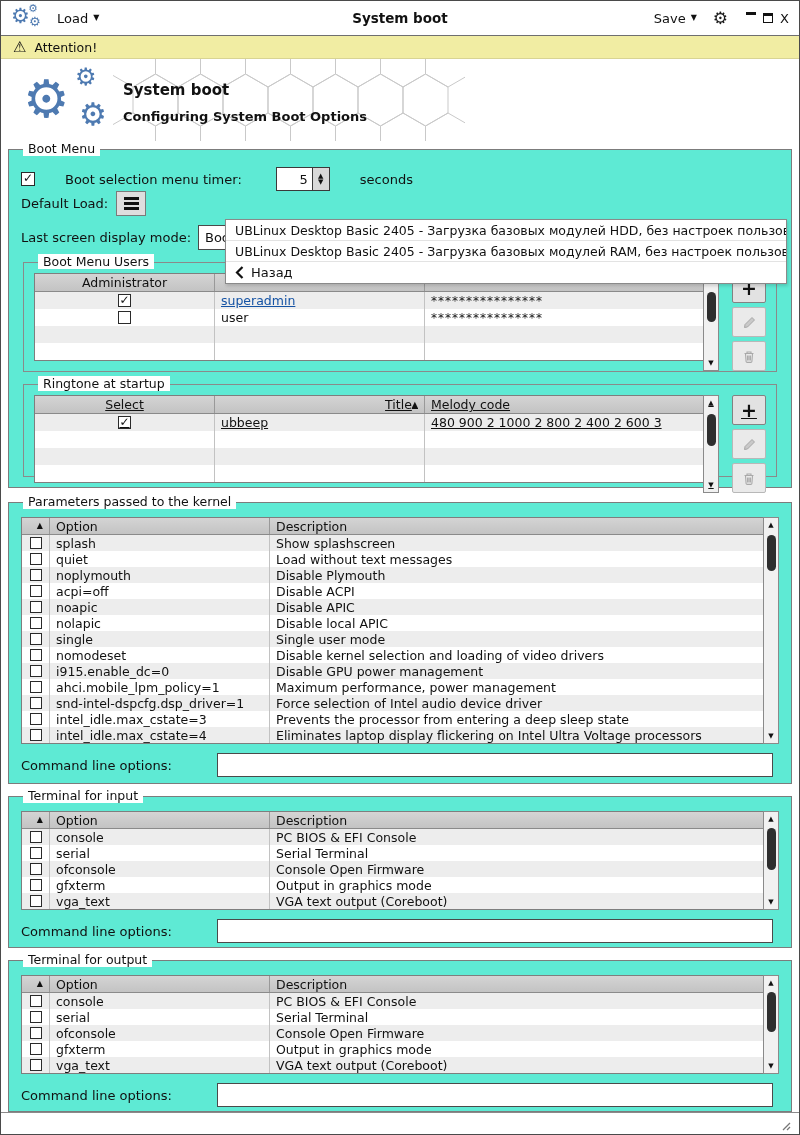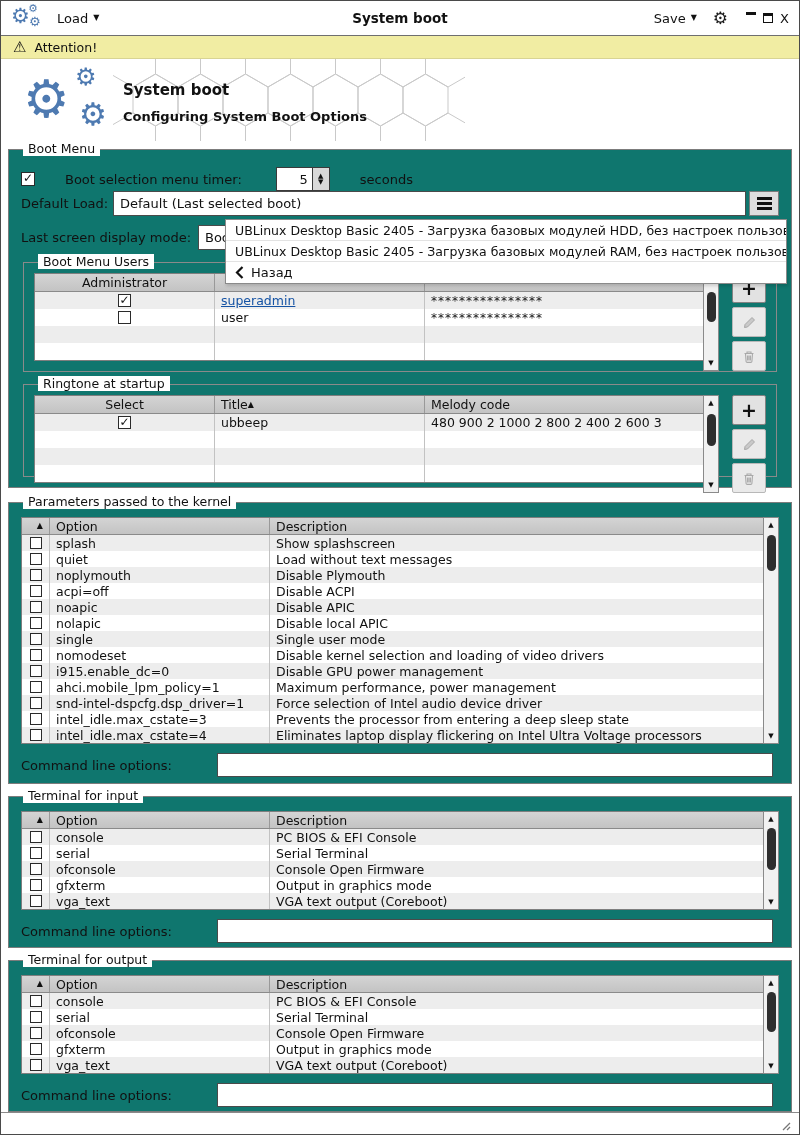--- a/index.html
+++ b/index.html
@@ -34,21 +34,21 @@
   .pagehead { height:82px; position:relative; flex:0 0 auto; background:#fff; overflow:hidden; }
   .hexes { position:absolute; left:112px; top:0; }
   .logo { position:absolute; left:22px; top:4px; width:95px; height:76px; }
   .logo .g1 { position:absolute; left:0; top:10px; font-size:52px; line-height:1; color:#4e7ab1; }
   .logo .g2 { position:absolute; left:52px; top:2px; font-size:24px; line-height:1; color:#4e7ab1; }
   .logo .g3 { position:absolute; left:56px; top:36px; font-size:31px; line-height:1; color:#4e7ab1; }
   .ph-title { position:absolute; left:122px; top:22px; font-size:15px; font-weight:bold; }
   .ph-sub   { position:absolute; left:122px; top:50px; font-size:13px; font-weight:bold; }
 
   
-  .group { border:1px solid #7c7c7c; margin:0 7px; position:relative; padding:4px 12px 10px; background:#0f766e; }
+  .group { border:1px solid #7c7c7c; margin:0 7px; position:relative; padding:4px 12px 10px; background:#5eead4; }
   .legend { position:absolute; top:-9px; left:14px; background:#fff; padding:0 5px; font-size:12.5px; }
   .subgroup { border:1px solid #8a8a8a; margin:12px 2px 0; position:relative; padding:6px 10px 10px; }
 
   .frow { display:flex; align-items:center; font-size:13px; }
   .cb { width:14px; height:14px; border:1px solid #2a2a2a; background:#fff; display:inline-flex;
         align-items:center; justify-content:center; font-size:12px; flex:0 0 auto; }
   .cb[data-checked="true"]::after { content:"✓"; font-weight:bold; margin-top:-2px; }
 
   .spinner { display:flex; width:54px; height:24px; border:1px solid #3a3a3a; margin:0 8px 0 12px; background:#fff; }
   .spinval { flex:1; display:flex; align-items:center; justify-content:flex-end; padding-right:4px; font-size:13px; }
@@ -61,21 +61,21 @@
             flex-direction:column; align-items:center; justify-content:center; gap:2.5px; margin-left:3px; }
   .hambtn i { display:block; width:15px; height:2.5px; background:#111; }
 
   
   .tblrow { display:flex; align-items:flex-start; }
   .tbl { flex:1; border:1px solid #7e7e7e; display:flex; flex-direction:column; background:#fff; }
   .thead { display:flex; background:linear-gradient(#d4d4d4,#c3c3c3); border-bottom:1px solid #8a8a8a;
            height:18px; font-size:12.5px; flex:0 0 auto; }
   .th { display:flex; align-items:center; padding:0 6px; border-right:1px solid #999; overflow:hidden; white-space:nowrap; }
   .th:last-child { border-right:none; }
-  .th.spread { justify-content:flex-start; }
+  .th.spread { justify-content:flex-end; }
   .th.center { justify-content:center; }
   .th.right { justify-content:flex-end; }
   .sort { font-size:8px; line-height:1; }
   .tr { display:flex; align-items:center; flex:0 0 auto; font-size:12.5px; background:#fff; }
   .striped .tr:nth-child(odd) { background:#ededed; }
   .td { padding:0 6px; border-right:1px solid #c2c2c2; height:100%; display:flex; align-items:center;
         overflow:hidden; white-space:nowrap; }
   .td:last-child { border-right:none; }
   .td.center { justify-content:center; }
   .h17 .tr { height:17px; } .h16 .tr { height:16px; }
@@ -201,21 +201,20 @@
         <span class="spinbtn">
             <span>▲</span>
             <span>▼</span>
           </span>
       </span>
       <span>seconds</span>
     </div>
 
     <div class="frow" style="">
       <span style="width:92px; flex:0 0 auto;">Default Load:</span>
-      <span class="tinput" style="flex:1;">Default (Last selected boot)</span>
       <span class="hambtn">
           <i></i>
           <i></i>
           <i></i>
         </span>
     </div>
 
     <div class="frow" style="margin-top:9px;">
       <span style="width:177px; flex:0 0 auto;">Last screen display mode:</span>
       <span class="tinput" style="flex:1; margin-right:3px;">Boot</span>
@@ -275,21 +274,21 @@
           </span>
           <span class="abtn disabled">
             <svg width="12" height="13" viewBox="0 0 12 13">
                 <path d="M1.5 3.5 h9 M4 3.5 V2 h4 v1.5 M2.5 3.5 l.6 8 a1 1 0 0 0 1 .9 h3.8 a1 1 0 0 0 1-.9 l.6-8 M4.6 5.5 v5 M6 5.5 v5 M7.4 5.5 v5" stroke="#a9a9a9" stroke-width="1.1" fill="none"></path>
               </svg>
           </span>
         </div>
       </div>
     </div>
 
-    <div class="subgroup" style="height:93px;">
+    <div class="subgroup" style="height:93px;text-decoration:underline;">
       <span class="legend">Ringtone at startup</span>
       <div class="tblrow" style="margin-top:4px;">
         <div class="tbl h17">
           <div class="thead">
             <span class="th uc1 center">Select</span>
             <span class="th uc2 spread">
               <span>Title</span>
               <span class="sort">▲</span>
             </span>
             <span class="th uc3">Melody code</span>

